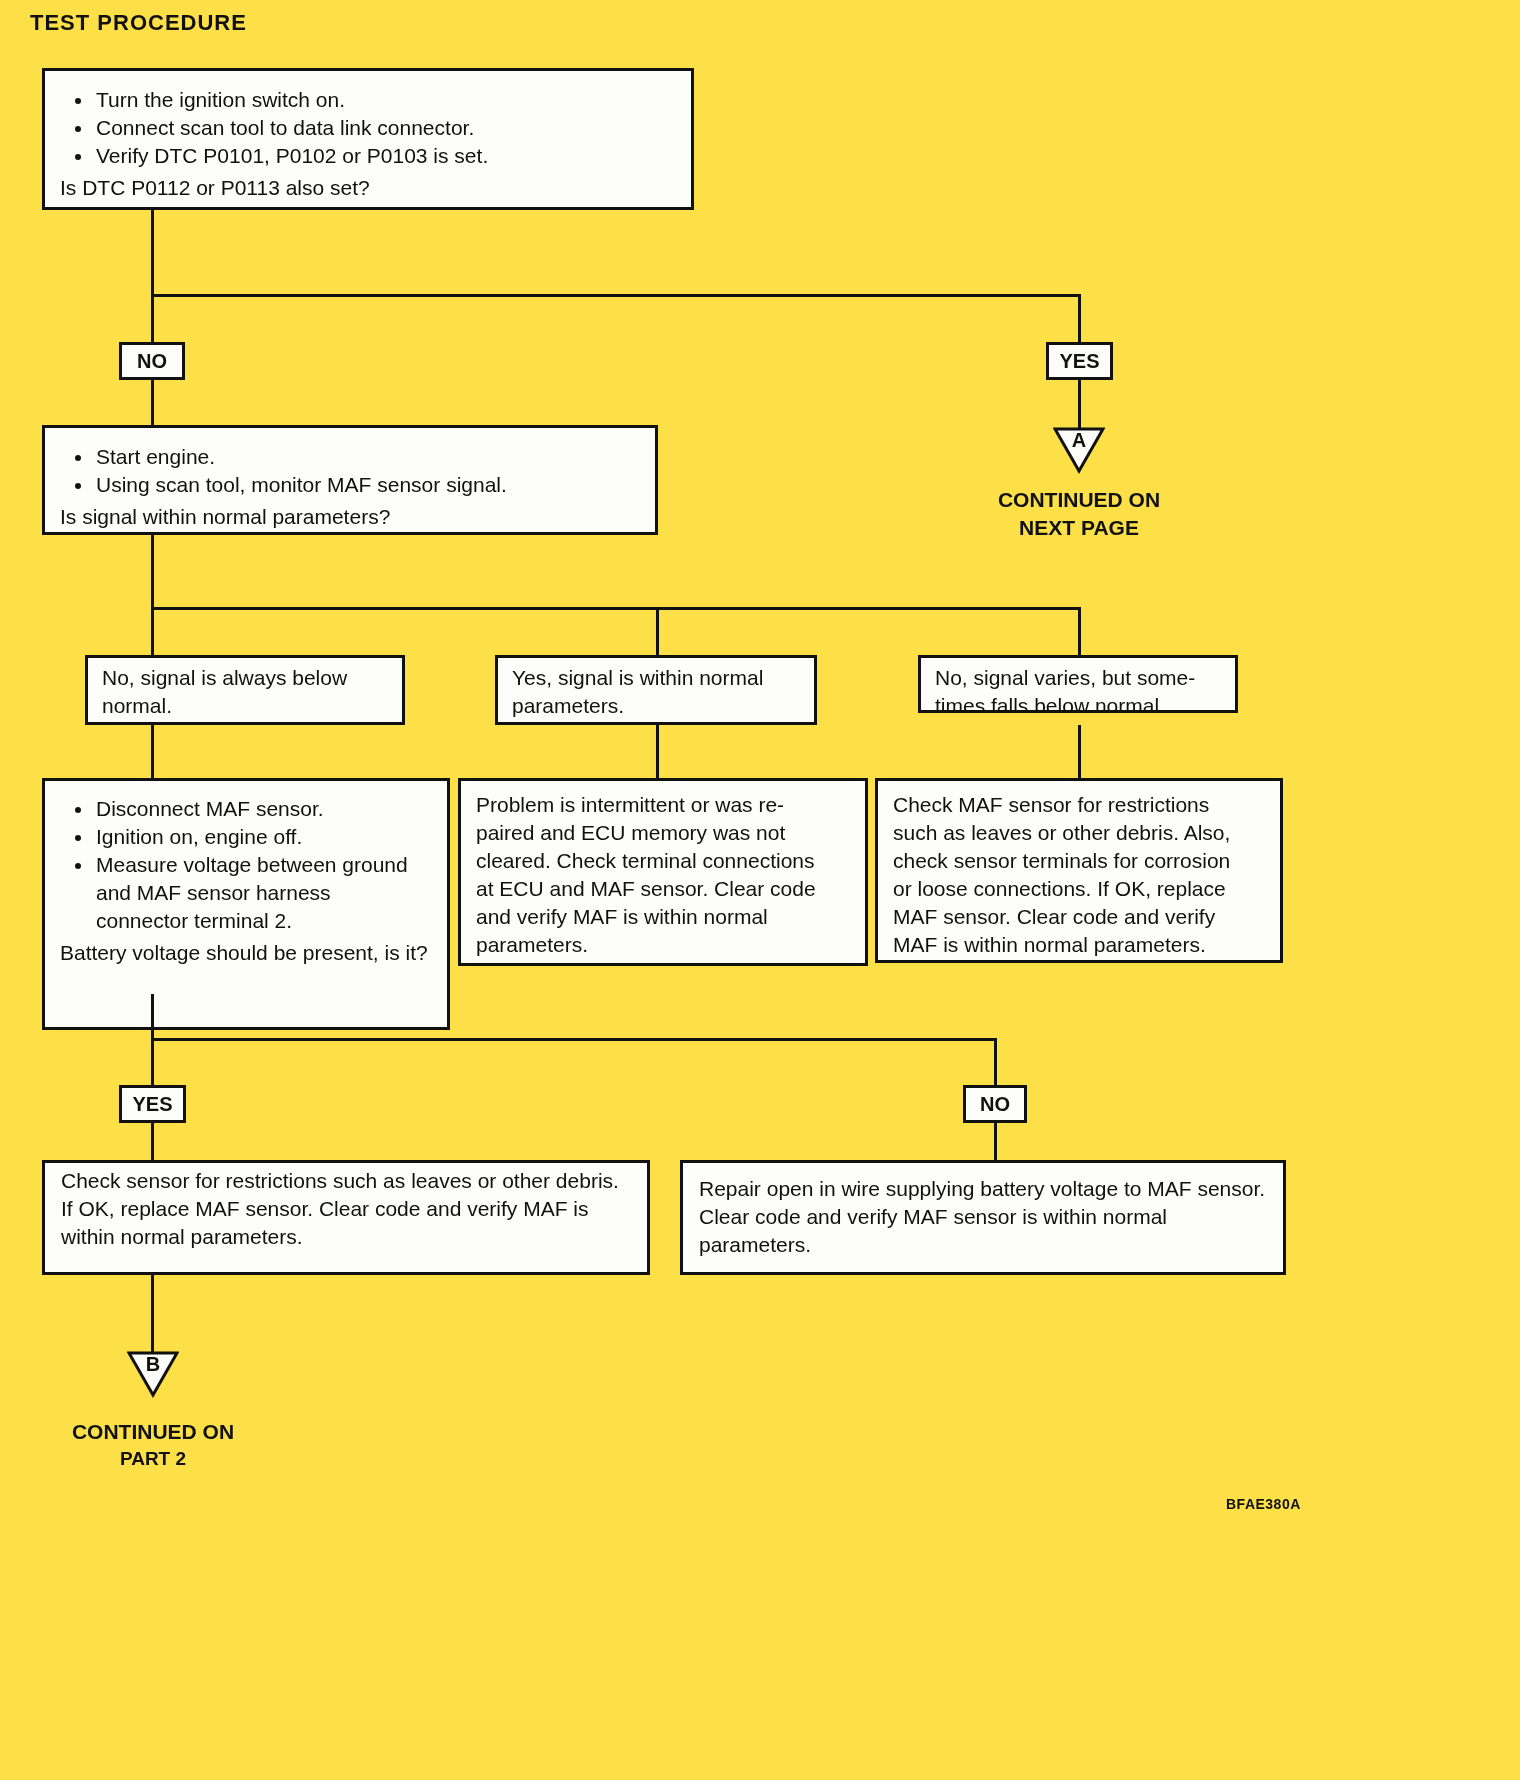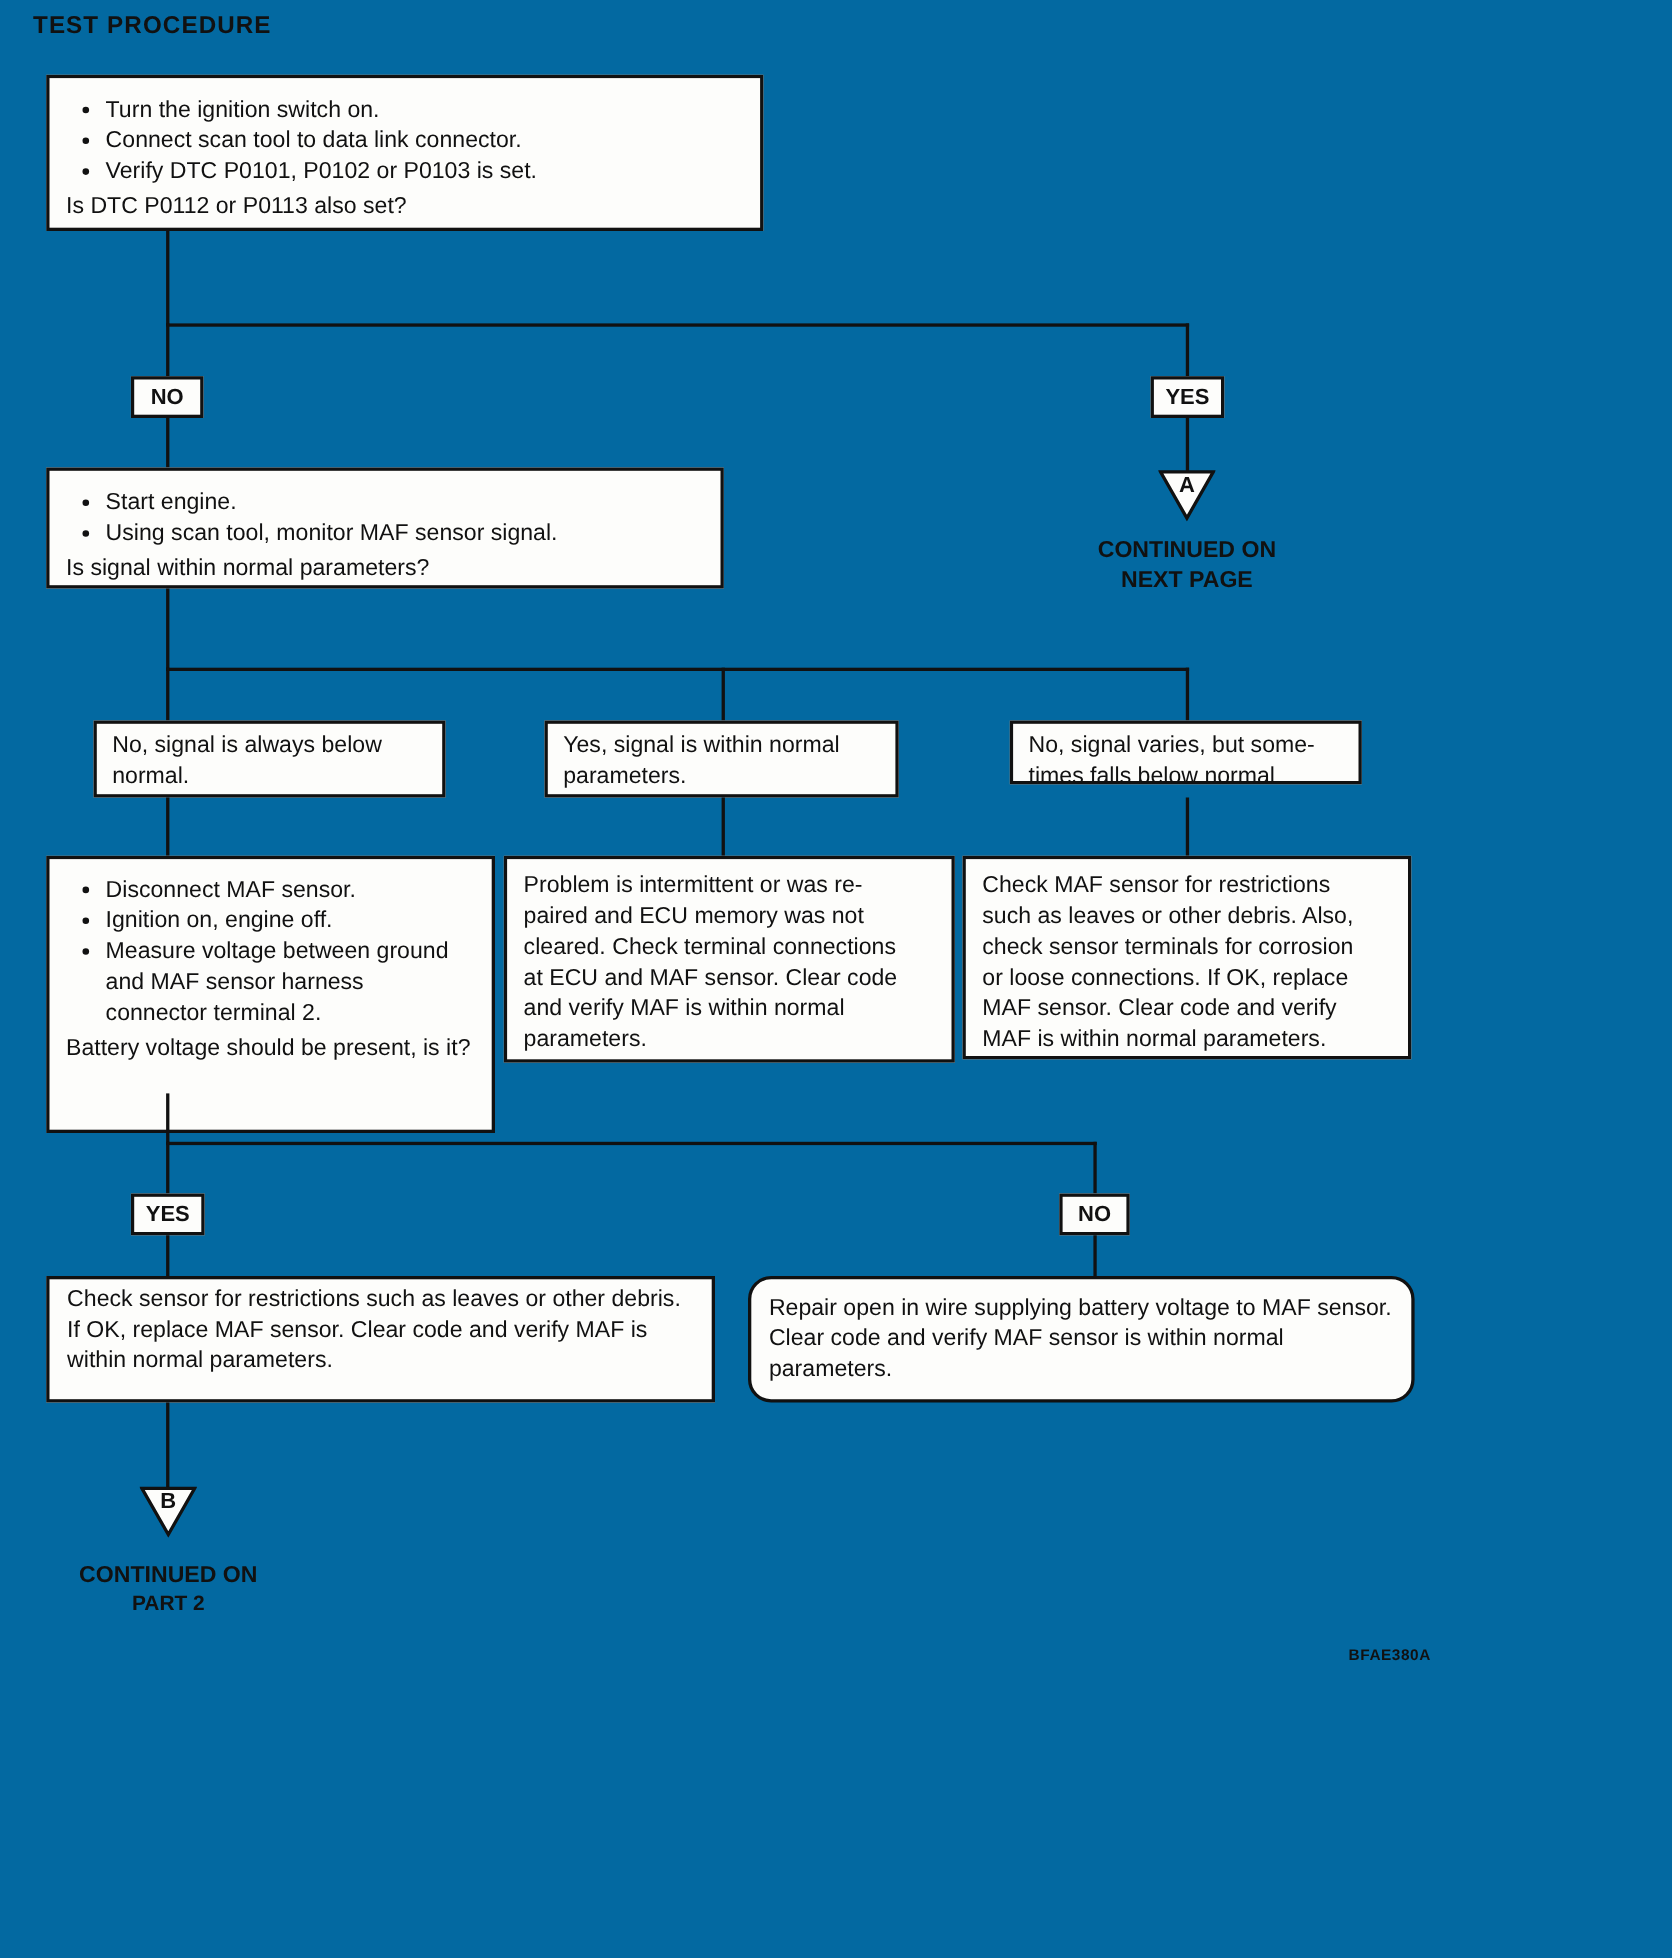--- a/index.html
+++ b/index.html
@@ -2,21 +2,21 @@
 <html><head>
 <meta charset="utf-8">
 <style>
   * { box-sizing: border-box; margin: 0; padding: 0; }
   html, body { background: #ffffff; }
   body { font-family: "Liberation Sans", sans-serif; color: #111; }
   #canvas {
     position: relative;
     width: 1520px;
     height: 1780px;
-    background: #0369a1;
+    background: #fde047;
     overflow: hidden;
   }
   .page-title {
     position: absolute;
     left: 30px; top: 10px;
     font-size: 22px;
     font-weight: bold;
     letter-spacing: 1px;
   }
   .box {
@@ -162,21 +162,21 @@
   <div class="vline" style="left:994px; top:1038px; height:47px;"></div>
 
   <div class="label-box" style="left:119px; top:1085px; width:67px; height:38px;">YES</div>
   <div class="label-box" style="left:963px; top:1085px; width:64px; height:38px;">NO</div>
 
   <div class="vline" style="left:151px; top:1123px; height:37px;"></div>
   <div class="vline" style="left:994px; top:1123px; height:37px;"></div>
 
   <div class="box" style="left:42px; top:1160px; width:608px; height:115px; padding:4px 16px;">Check sensor for restrictions such as leaves or other debris. If OK, replace MAF sensor. Clear code and verify MAF is within normal parameters.</div>
 
-  <div class="box" style="left:680px; top:1160px; width:606px; height:115px; padding:12px 16px;border-radius:21px;">Repair open in wire supplying battery voltage to MAF sensor. Clear code and verify MAF sensor is within normal parameters.</div>
+  <div class="box" style="left:680px; top:1160px; width:606px; height:115px; padding:12px 16px;">Repair open in wire supplying battery voltage to MAF sensor. Clear code and verify MAF sensor is within normal parameters.</div>
 
   <div class="vline" style="left:151px; top:1275px; height:77px;"></div>
 
   <div class="offpage" style="left:127px; top:1350px;">
     <svg width="52" height="48" viewBox="0 0 52 48">
       <polygon points="2,3 50,3 26,45" fill="#fdfdfb" stroke="#111" stroke-width="3"></polygon>
       <text x="26" y="21" text-anchor="middle" font-size="20" font-weight="bold" fill="#111">B</text>
     </svg>
   </div>
   <div class="caption" style="left:42px; top:1418px; width:222px;">

